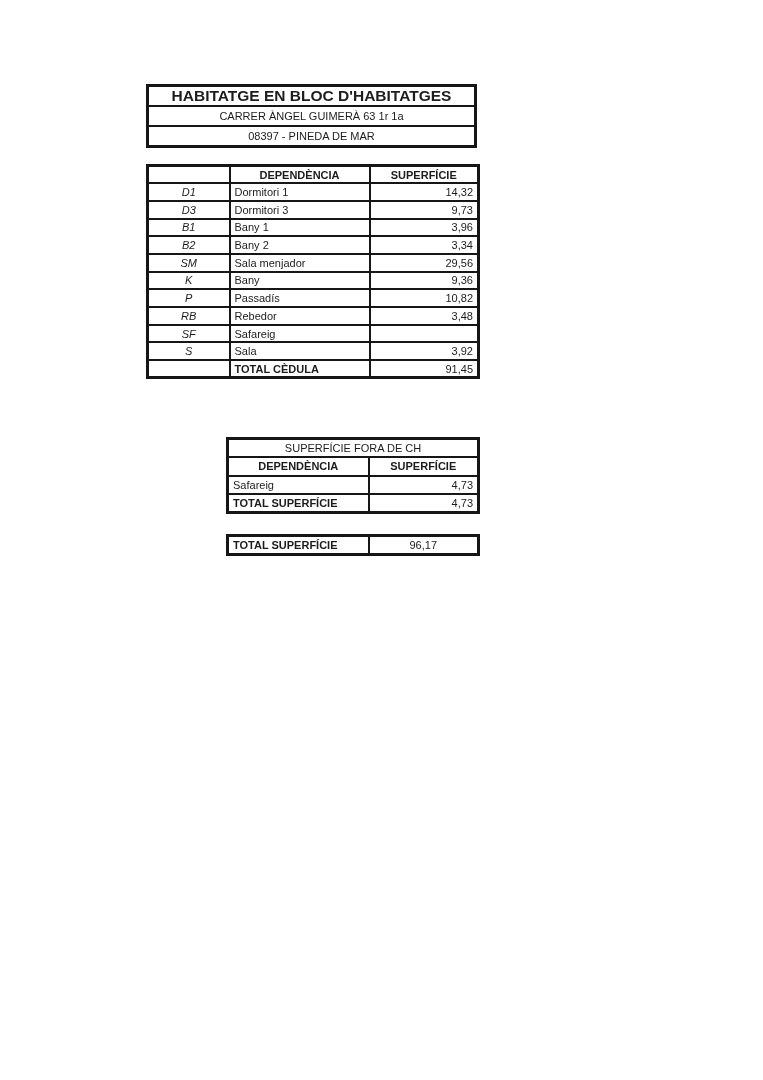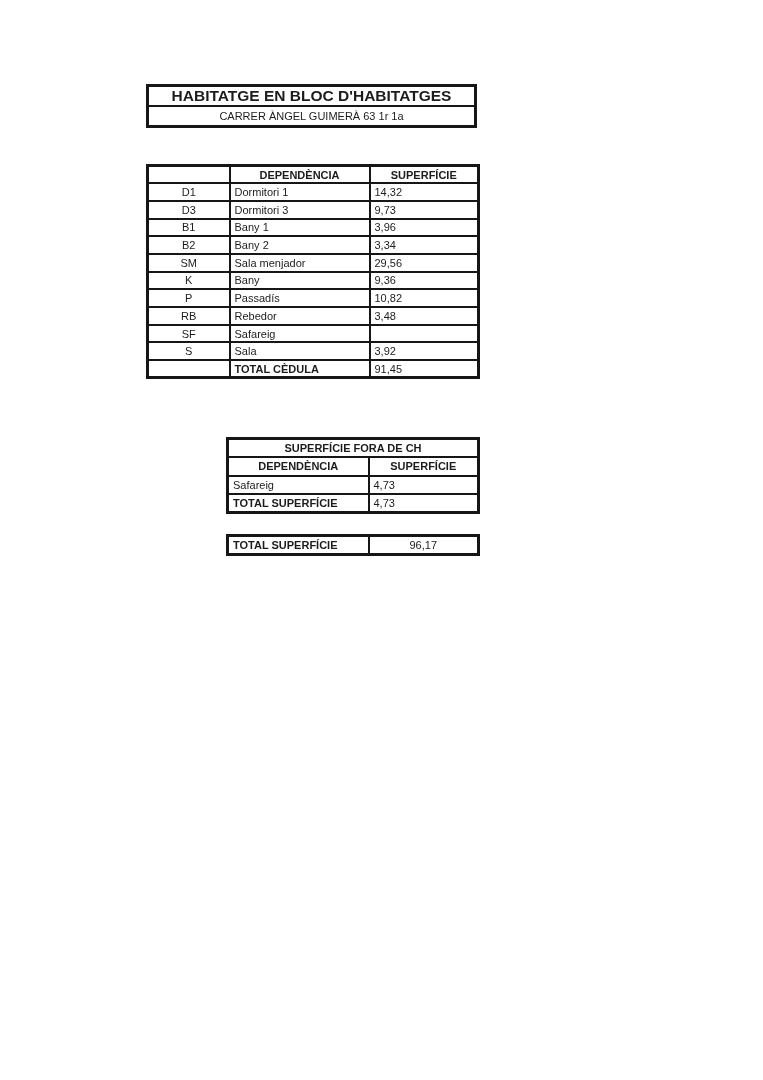--- a/index.html
+++ b/index.html
@@ -39,34 +39,34 @@
   .header-table { left: 146px; top: 84px; width: 331px; }
   .header-table td { height: 20px; text-align: center; }
   .header-table .title-cell { font-size: 15.5px; font-weight: bold; }
 
   
   .main-table { left: 146px; top: 164px; width: 331px; }
   .main-table td { height: 17.7px; }
   .main-table col.c-code { width: 82px; }
   .main-table col.c-name { width: 140px; }
   .main-table col.c-val  { width: 109px; }
-  .main-table .code { text-align: center; }
+  .main-table .code { text-align: center; font-style: italic; }
   .main-table .name { text-align: left; }
-  .main-table .val  { text-align: left; }
+  .main-table .val  { text-align: right; }
   .main-table .head td { font-weight: bold; text-align: center; }
 
   
   .fora-table { left: 226px; top: 437px; width: 251px; }
   .fora-table td { height: 18.5px; }
   .fora-table col.c-name { width: 141px; }
   .fora-table col.c-val  { width: 110px; }
-  .fora-table .title-row td { font-weight: bold; text-align: center; }
+  .fora-table .title-row td { font-weight: normal; text-align: center; }
   .fora-table .head td { font-weight: bold; text-align: center; }
   .fora-table .name { text-align: left; }
-  .fora-table .val  { text-align: left; }
+  .fora-table .val  { text-align: right; }
 
   
   .grand-table { left: 226px; top: 534px; width: 251px; }
   .grand-table td { height: 19px; }
   .grand-table col.c-name { width: 141px; }
   .grand-table col.c-val  { width: 110px; }
   .grand-table .name { text-align: left; font-weight: bold; }
   .grand-table .val  { text-align: center; }
 </style>
 </head>
@@ -75,20 +75,23 @@
 <div class="page">
 
   <table class="header-table">
     <tbody>
         <tr>
       <td class="title-cell">HABITATGE EN BLOC D'HABITATGES</td>
     </tr>
     <tr>
       <td>CARRER ÀNGEL GUIMERÀ 63 1r 1a</td>
     </tr>
+    <tr>
+      <td>08397 - PINEDA DE MAR</td>
+    </tr>
   </tbody>
     </table>
 
   <table class="main-table">
     <colgroup>
         <col class="c-code">
         <col class="c-name">
         <col class="c-val">
       </colgroup>
     <tbody>

